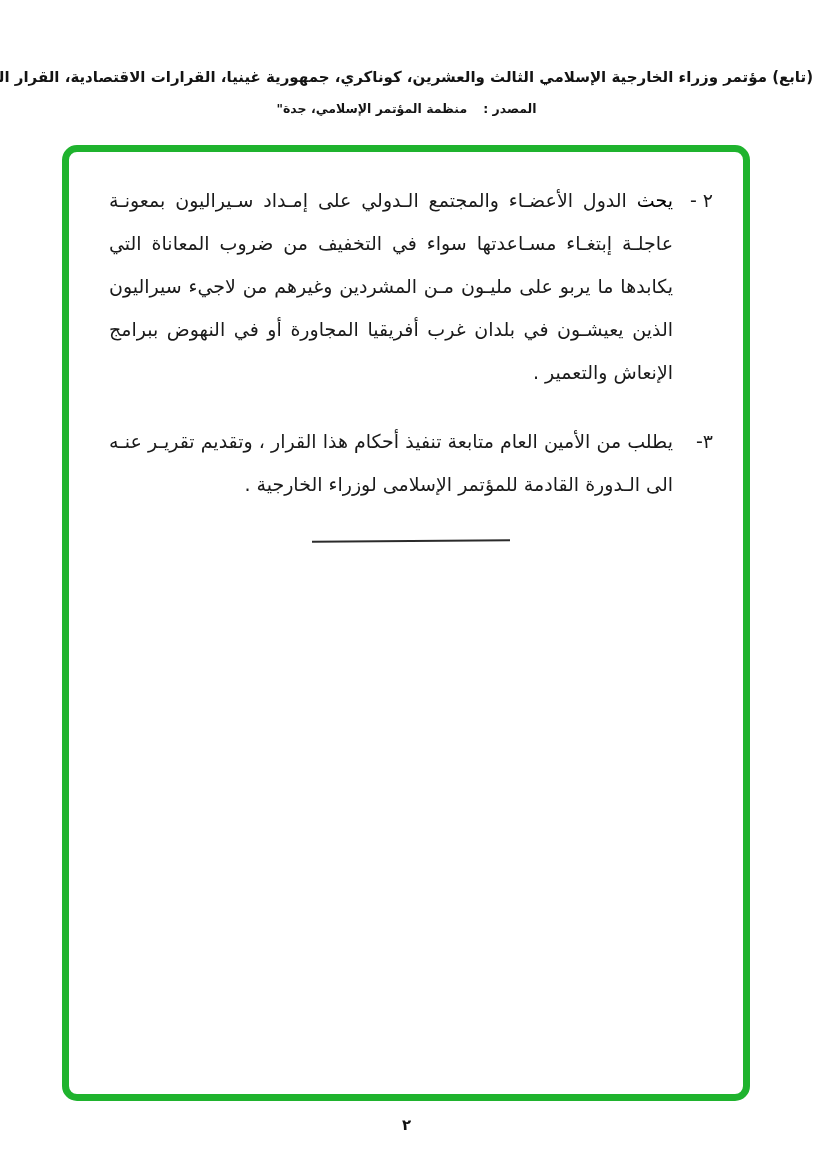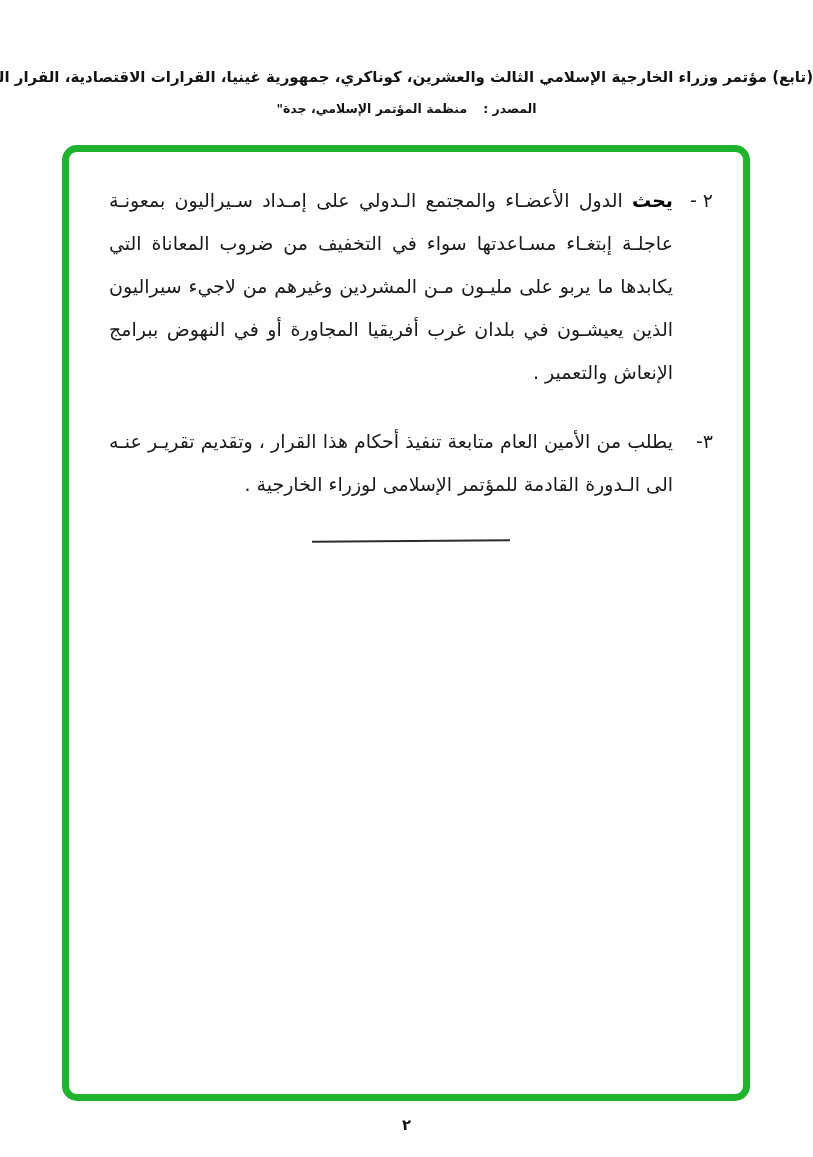--- a/index.html
+++ b/index.html
@@ -75,21 +75,21 @@
     white-space: nowrap;
   }
   .clause .text {
     flex: 1;
     font-size: 19px;
     line-height: 43px;
     text-align: justify;
     color: #1a1a1a;
   }
   .clause .text b {
-    font-weight: bold;
+    font-weight: normal;
     color: #000;
   }
 
   
   .end-rule {
     width: 198px;
     height: 0;
     border-top: 2px solid #2b2b2b;
     margin: 34px auto 0 auto;
     transform: rotate(-0.4deg);

